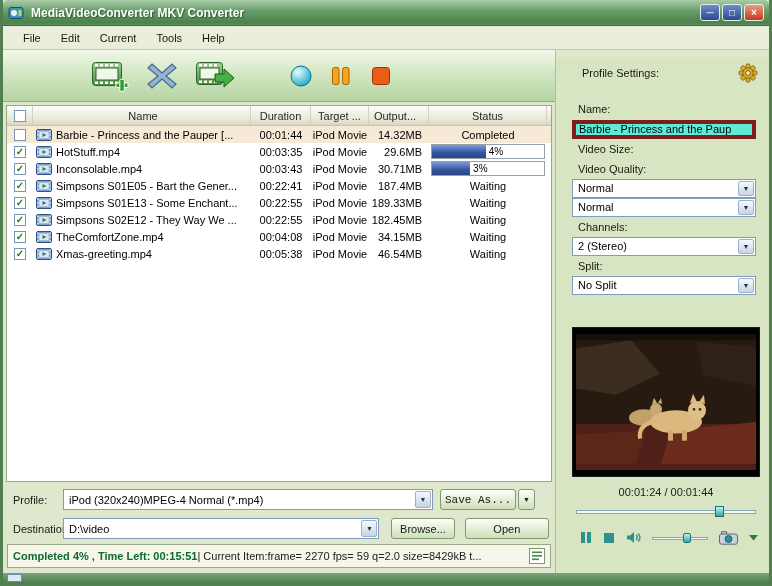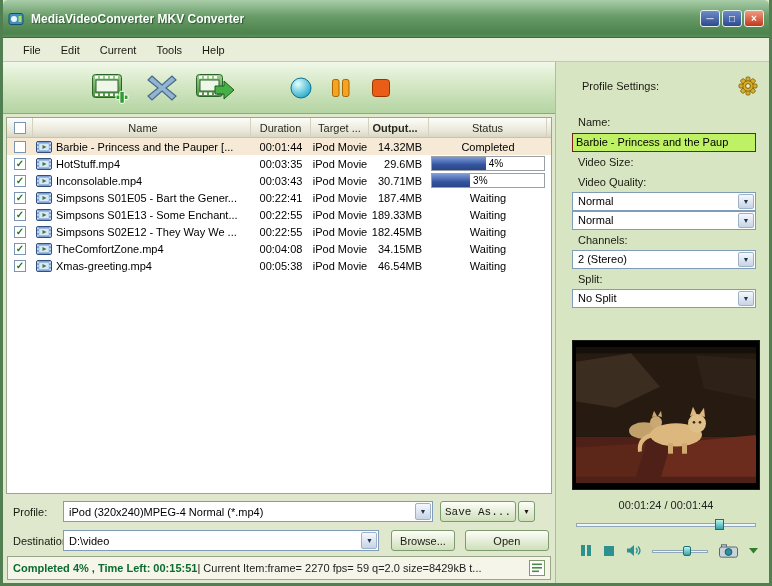--- a/index.html
+++ b/index.html
@@ -3,21 +3,21 @@
 <meta charset="utf-8">
 <style>
   * { margin:0; padding:0; box-sizing:border-box; }
   body { font-family:"Liberation Sans", sans-serif; background:#ffffff; }
 
   .window { position:relative; width:772px; height:586px;
     border-left:3px solid #527f52; border-right:3px solid #527f52; border-bottom:3px solid #527f52;
     background:#dfe7cd; overflow:hidden; }
 
   
-  .titlebar { height:38px; display:flex; align-items:center; padding:0 5px;
+  .titlebar { height:26px; display:flex; align-items:center; padding:0 5px;
     background:linear-gradient(#a9cda9, #679b67 45%, #4c824c 90%, #5a8f5a);
     border-bottom:1px solid #3c6b3c; border-radius:5px 5px 0 0; }
   .app-icon { width:18px; height:16px; display:flex; align-items:center; }
   .title-text { color:#fff; font-weight:bold; font-size:12px; margin-left:5px; flex:1;
     text-shadow:1px 1px 1px #2c5a2c; white-space:nowrap; }
   .win-btns { display:flex; gap:2px; }
   .win-btn { width:20px; height:17px; border:1px solid #e7f0e7; border-radius:3px; color:#fff;
     font-size:10px; line-height:15px; text-align:center; font-weight:bold; cursor:default; }
   .win-btn.min, .win-btn.max { background:linear-gradient(#6e8cc8, #2c4a8e); }
   .win-btn.close { background:linear-gradient(#ef9a82, #c2391b); }
@@ -90,28 +90,28 @@
 
   
   .statusbar { height:24px; flex:none; margin:2px 4px 5px 4px; background:#f5f5ea;
     border:1px solid #97a787; display:flex; align-items:center; padding:0 5px; 
     font-size:11px; overflow:hidden; white-space:nowrap; }
   .status-bold { font-weight:bold; color:#0c6b2f; }
   .status-detail { color:#222; }
   .status-icon { margin-left:auto; flex:none; display:flex; }
 
   
-  .right-panel { flex:1; background:#d8e5c2; padding:14px 10px 0 14px; display:flex; flex-direction:column; }
+  .right-panel { flex:1; background:#d8e5c2; padding:6px 10px 0 14px; display:flex; flex-direction:column;margin-top:7px; }
   .panel-header { display:flex; align-items:center; height:20px; margin:0 4px 16px 12px; }
   .panel-title { font-size:11px; color:#1a1a10; }
   .gear { margin-left:auto; display:flex; }
   .field { margin:0 6px 0 2px; }
   .field-label { font-size:11px; color:#1a1a10; margin:4px 0 2px 6px; height:14px; }
-  .text-input { width:100%; height:19px; border:1px solid #7f1d1d; font-size:11px;
-    padding:0 3px; font-family:"Liberation Sans", sans-serif; background:#bef264; color:#000; }
+  .text-input { width:100%; height:19px; border:4px solid #7f1d1d; font-size:11px;
+    padding:0 3px; font-family:"Liberation Sans", sans-serif; background:#5eead4; color:#000; }
   .panel-combo { height:19px; }
   .preview { margin:32px 2px 0 2px; height:150px; border:1px solid #1c1c1c; background:#000;
     padding:6px 3px; }
   .preview svg { width:100%; height:100%; display:block; }
   .time-display { text-align:center; font-size:11px; color:#222; margin-top:9px; height:14px; }
   .seek { position:relative; height:13px; margin:5px 6px 0 6px; }
   .seek-track { position:absolute; left:0; right:0; top:5px; height:4px; background:#eef4f8;
     border:1px solid #8fa8b8; }
   .seek-thumb { position:absolute; left:77%; top:1px; width:9px; height:11px;
     background:linear-gradient(#bdf3f3, #35a4a4); border:1px solid #1f7070; }
@@ -231,21 +231,21 @@
       </div>
 
       <div class="table-area">
         <div class="table-header">
           <span class="th cell-check">
             <span class="checkbox"></span>
           </span>
           <span class="th cell-name" style="justify-content:center;">Name</span>
           <span class="th cell-duration">Duration</span>
           <span class="th cell-target">Target ...</span>
-          <span class="th cell-output" style="justify-content:center;font-weight:bold;">Output...</span>
+          <span class="th cell-output" style="justify-content:center;">Output...</span>
           <span class="th cell-status">Status</span>
           <span class="th th-fill"></span>
         </div>
         <div class="rows">
             <div class="row selected">
               <div class="cell cell-check">
                 <div class="checkbox"></div>
               </div>
               <div class="cell cell-name">
                 <div class="file-icon">

